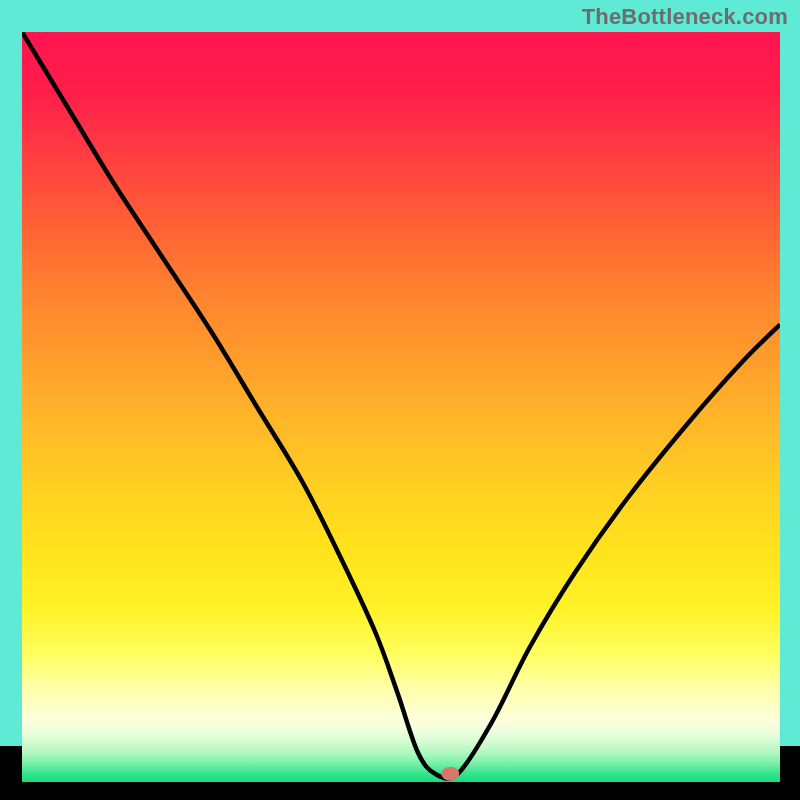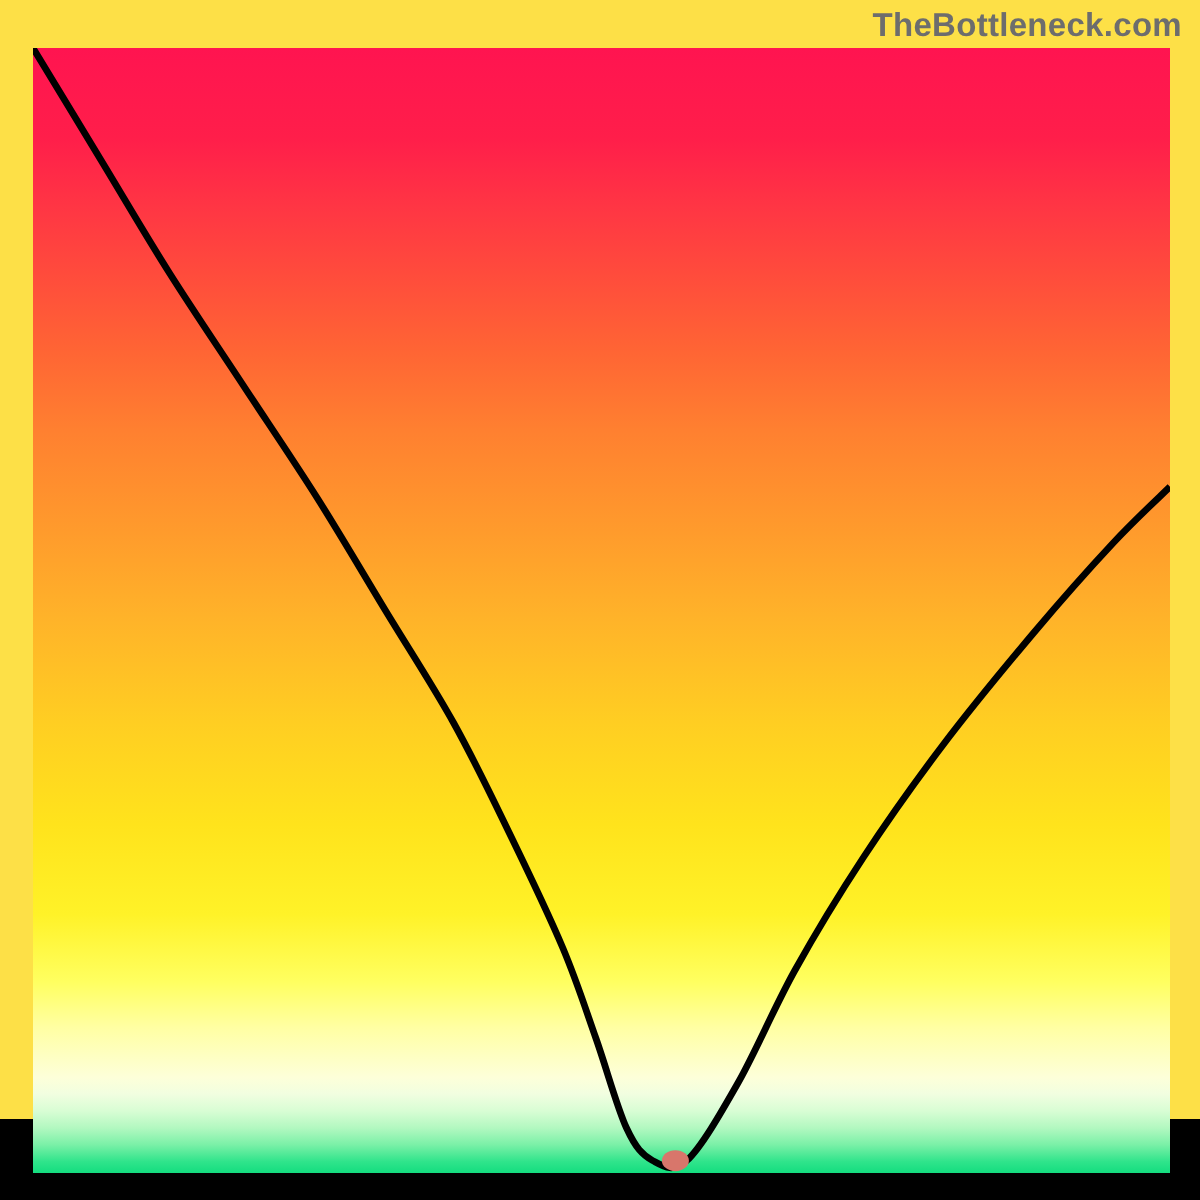--- a/index.html
+++ b/index.html
@@ -8,21 +8,21 @@
     width: 800px;
     height: 800px;
     background: #000;
     font-family: Arial, Helvetica, sans-serif;
     overflow: hidden;
   }
   .stage {
     position: relative;
     width: 800px;
     height: 746px;
-    background: #fde047;
+    background: #5eead4;
   }
   .watermark {
     position: absolute;
     top: 4px;
     right: 12px;
     color: #6d6d6d;
     font-size: 22px;
     font-weight: 600;
     letter-spacing: 0.2px;
     z-index: 30;

